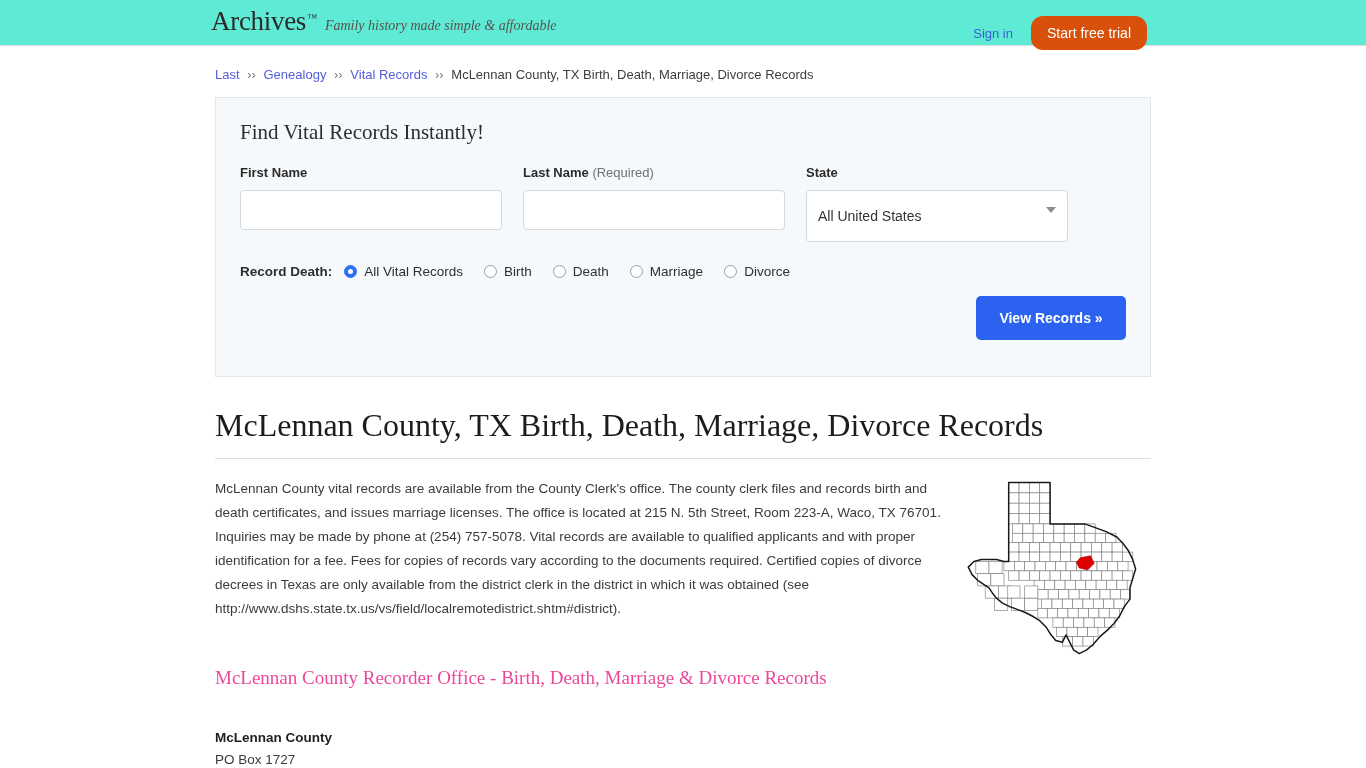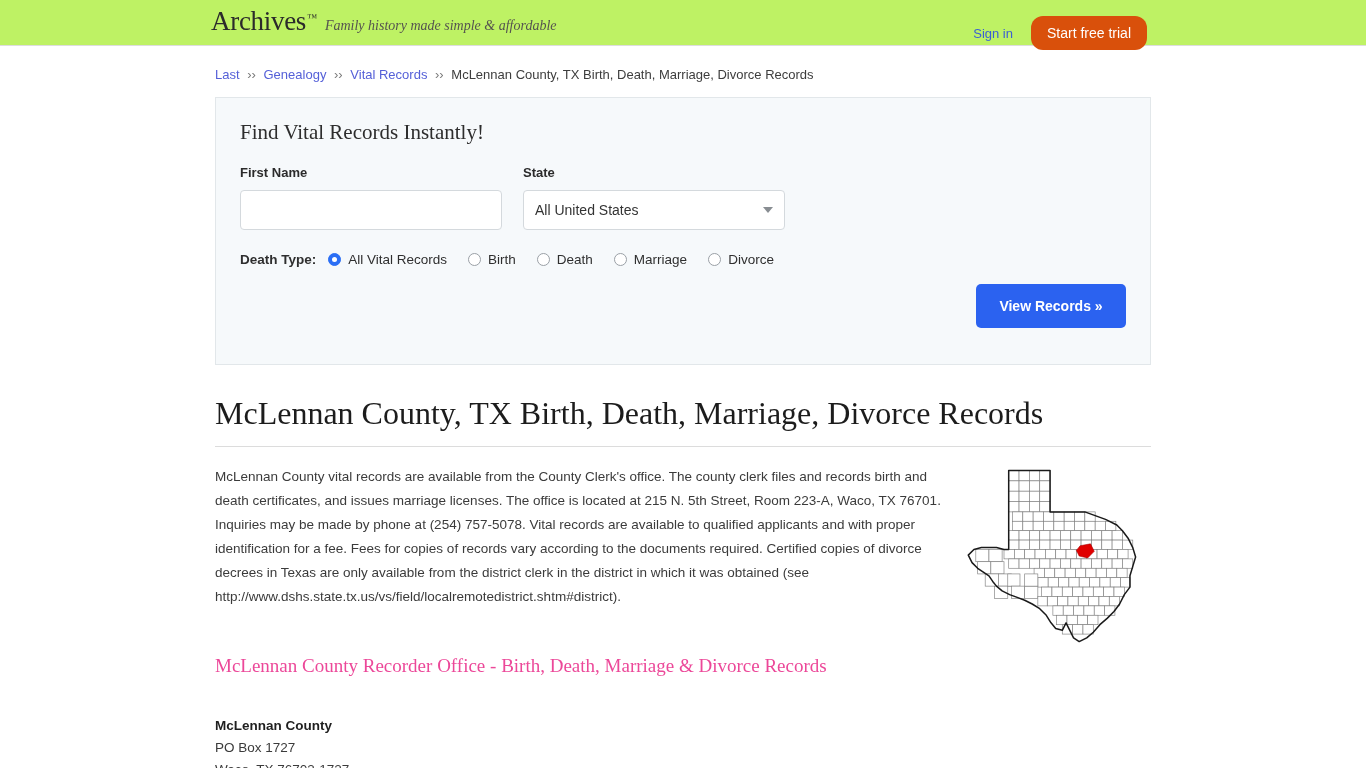--- a/index.html
+++ b/index.html
@@ -9,21 +9,21 @@
     height: 768px;
     overflow: hidden;
     background: #ffffff;
     font-family: "Liberation Sans", sans-serif;
     color: #333333;
   }
 
   
   .site-header {
     height: 45px;
-    background: #bef264;
+    background: #5eead4;
     border-bottom: 1px solid #dddddd;
     position: relative;
     display: flex;
     align-items: center;
   }
   .brand {
     position: absolute;
     left: 211px;
     top: 8px;
     display: flex;
@@ -144,21 +144,21 @@
     background: #ffffff;
     padding: 0 10px;
     font-size: 14px;
     font-family: "Liberation Sans", sans-serif;
     color: #333333;
     outline: none;
   }
   .select-wrap { position: relative; }
   .select-input {
     width: 100%;
-    height: 40px;
+    height: 52px;
     box-sizing: border-box;
     border: 1px solid #d4d9dd;
     border-radius: 4px;
     background: #ffffff;
     padding: 0 26px 0 11px;
     font-size: 14px;
     color: #333333;
     display: flex;
     align-items: center;
     cursor: pointer;
@@ -317,36 +317,43 @@
     <h2 class="panel-title">Find Vital Records Instantly!</h2>
 
     <div class="fields-row">
       <div class="field-col">
         <label class="field-label">
           <span>First Name</span>
         </label>
         <input class="text-input" type="text" placeholder="" style="">
       </div>
 
+      <div class="field-col">
+        <label class="field-label">
+          <span>Last Name</span>
+          <span class="req">(Required)</span>
+        </label>
+        <input class="text-input" type="text" placeholder="" style="">
+      </div>
 
       <div class="field-col">
         <label class="field-label">
           <span>State</span>
         </label>
         <div class="select-wrap">
           <div class="select-input">
             <span>All United States</span>
           </div>
           <span class="select-caret"></span>
         </div>
       </div>
     </div>
 
     <div class="recordtype-row">
-      <span class="rt-label">Death Type:</span>
+      <span class="rt-label">Record Death:</span>
 
       <label class="radio-item">
         <span class="radio-dot checked"></span>
         <span class="radio-label">All Vital Records</span>
       </label>
 
       <label class="radio-item">
         <span class="radio-dot"></span>
         <span class="radio-label">Birth</span>
       </label>

